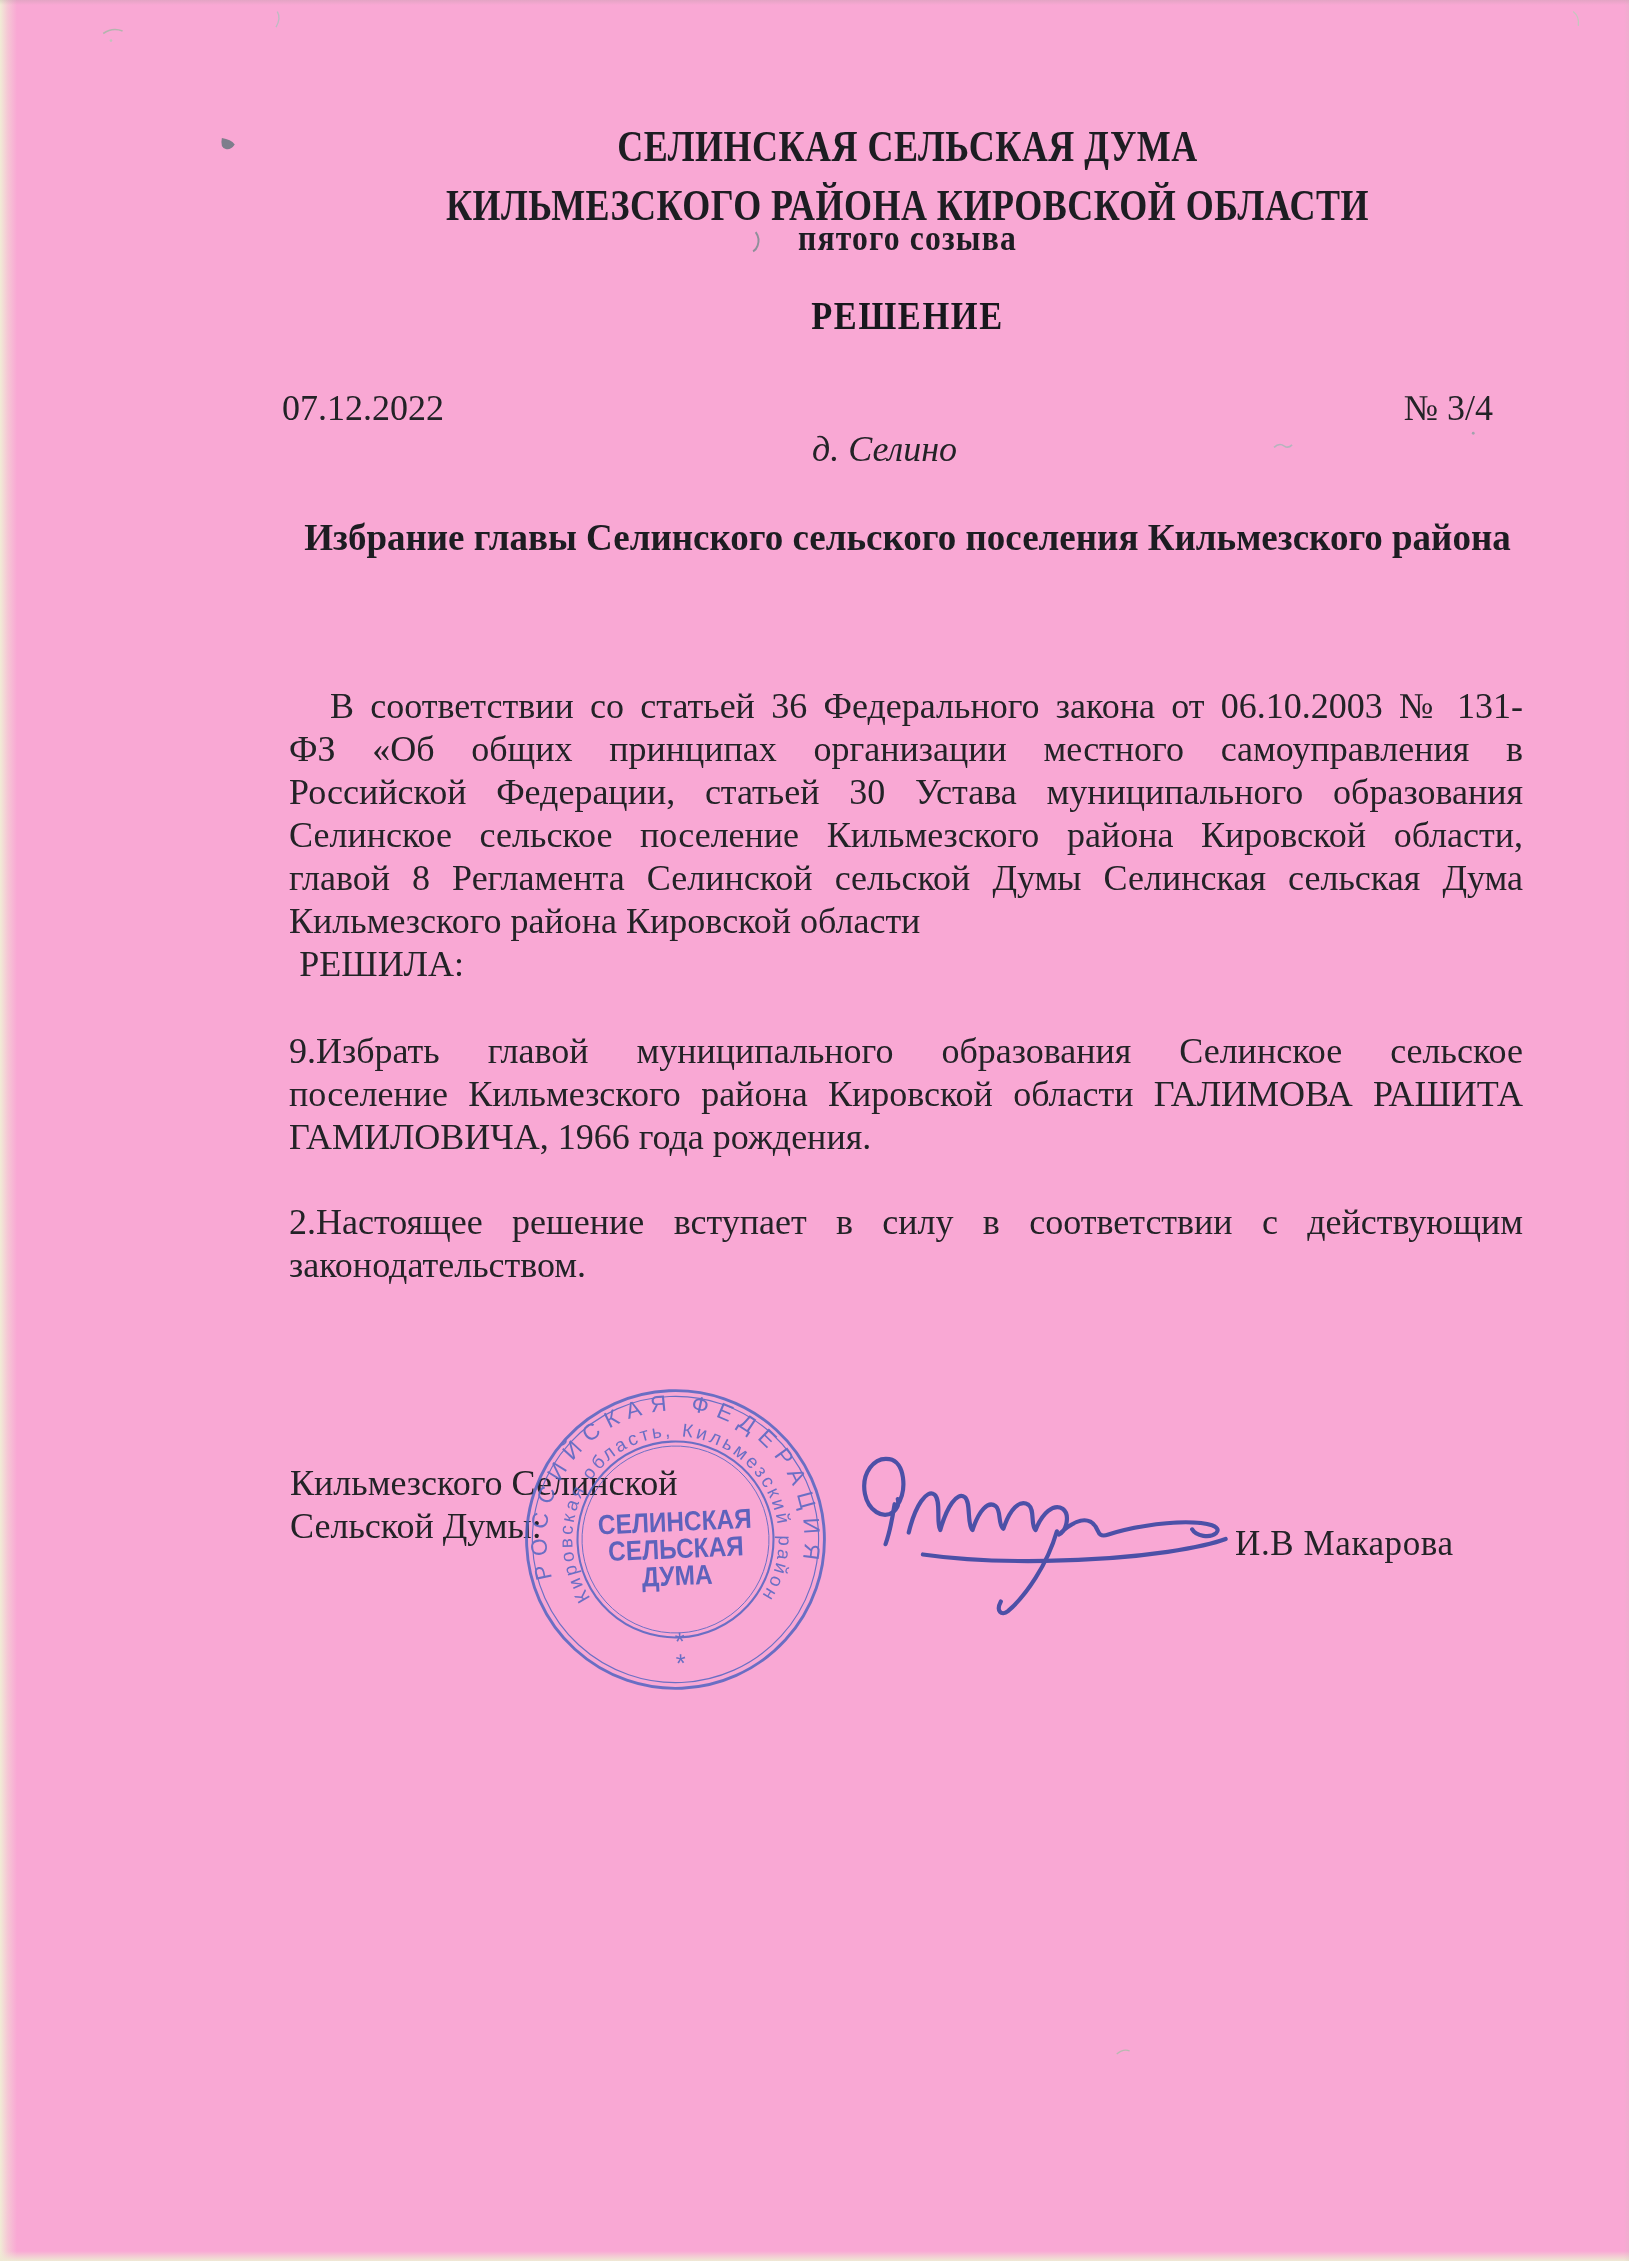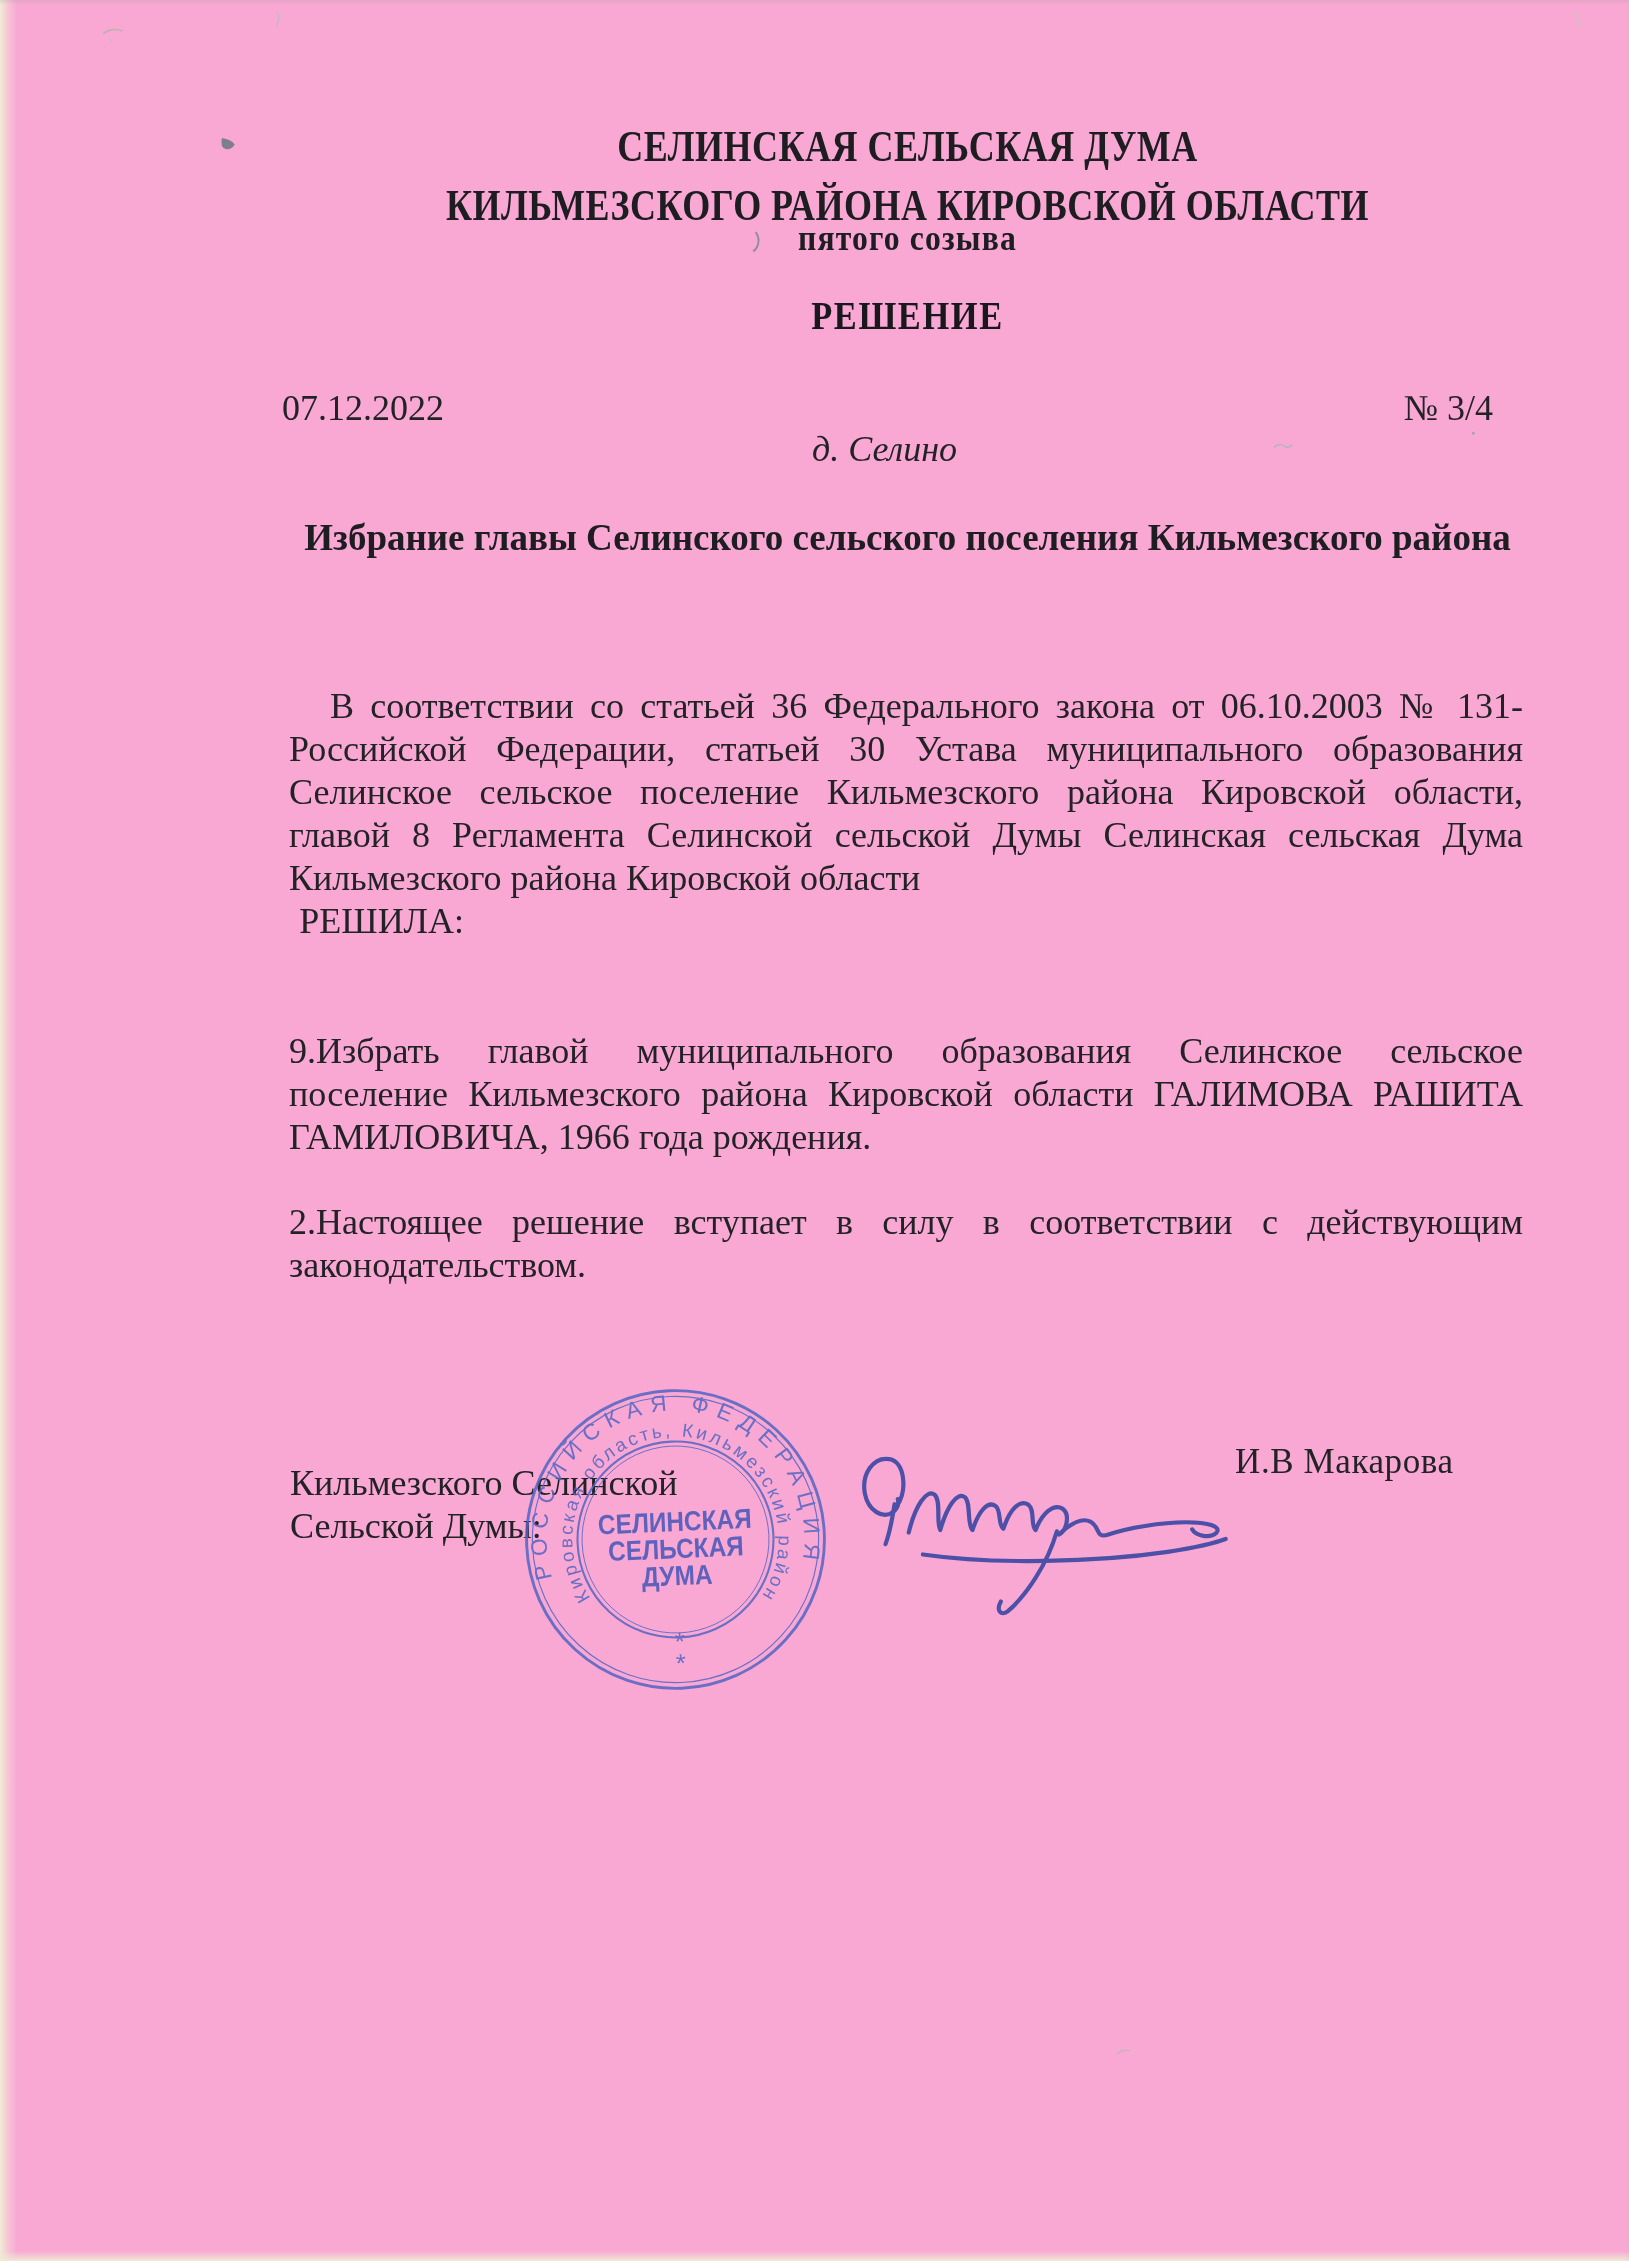--- a/index.html
+++ b/index.html
@@ -39,21 +39,21 @@
   .doc-title{top:513px;font-weight:bold;font-size:37px;line-height:50px;color:#1d1d22;}
 
   .textblock{left:289px;width:1234px;font-size:36px;}
   .tline{line-height:43px;height:43px;overflow:visible;}
   .just{text-align:justify;text-align-last:justify;text-justify:inter-word;}
   .last{text-align:left;}
   .indent1{padding-left:41px;}
   .indent-small{padding-left:10.3px;}
 
   .sig-block{left:290px;top:1462px;width:490px;font-size:36px;line-height:43px;}
-  .sig-name{left:1235px;top:1442px;font-size:35px;line-height:40px;letter-spacing:0.6px;}
+  .sig-name{left:1235px;top:1524px;font-size:35px;line-height:40px;letter-spacing:0.6px;}
 
   .stamp{left:495px;top:1359px;width:361px;height:361px;opacity:.85;}
   .autograph{left:825px;top:1428px;width:438px;height:213px;}
   .artifacts{left:0;top:0;width:1630px;height:2261px;pointer-events:none;}
 </style>
 </head>
 <body>
 
 <div class="page">
 
@@ -72,20 +72,21 @@
   </div>
 
   <div class="abs place">д. Селино</div>
 
   <div class="abs ctr doc-title">
     <div>Избрание главы Селинского сельского поселения Кильмезского района</div>
   </div>
 
   <div class="abs textblock" style="top:685px;">
     <div class="tline just indent1">В соответствии со статьей 36 Федерального закона от 06.10.2003 № 131-</div>
+    <div class="tline just">ФЗ «Об общих принципах организации местного самоуправления в</div>
     <div class="tline just">Российской Федерации, статьей 30 Устава муниципального образования</div>
     <div class="tline just">Селинское сельское поселение Кильмезского района Кировской области,</div>
     <div class="tline just">главой 8 Регламента Селинской сельской Думы  Селинская сельская Дума</div>
     <div class="tline last">Кильмезского района Кировской области</div>
     <div class="tline last indent-small">РЕШИЛА:</div>
   </div>
 
   <div class="abs textblock" style="top:1030px;">
     <div class="tline just">9.Избрать главой муниципального образования Селинское сельское</div>
     <div class="tline just">поселение Кильмезского района Кировской области  ГАЛИМОВА  РАШИТА</div>

